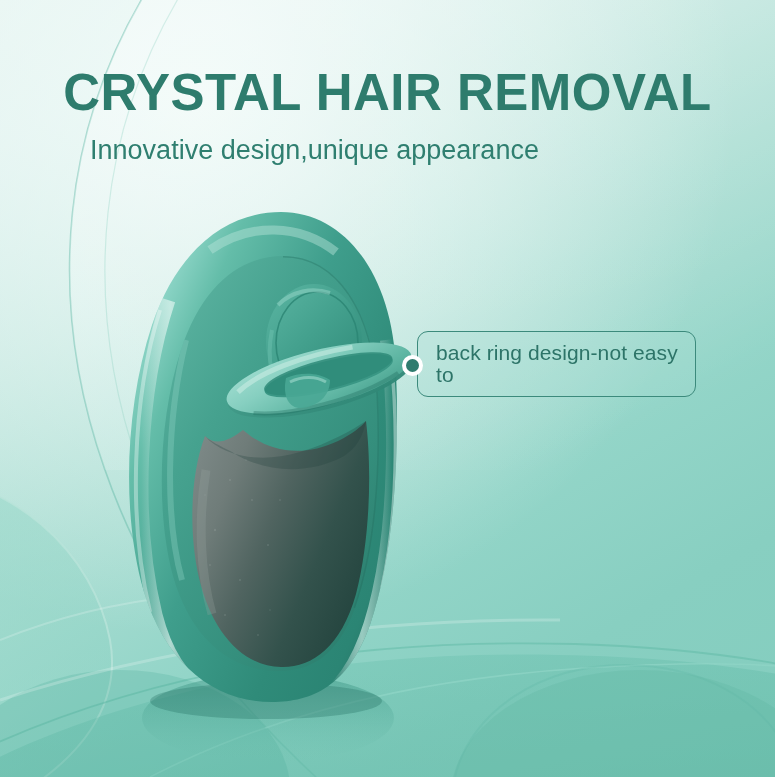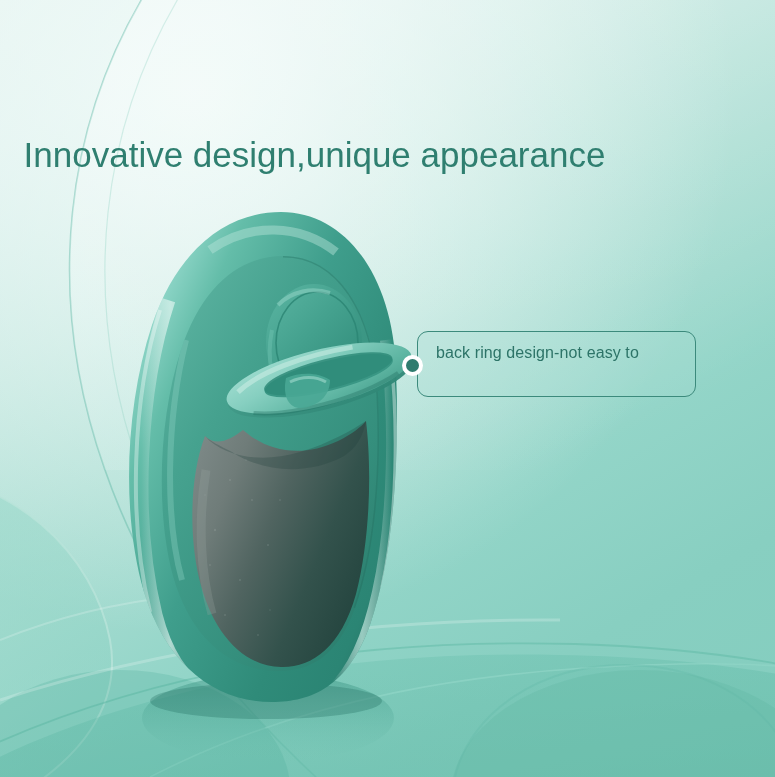--- a/index.html
+++ b/index.html
@@ -33,42 +33,42 @@
     color: #2e7c6d;
     line-height: 1.05;
     white-space: nowrap;
   }
   .subtitle {
     position: absolute;
     left: 0;
     top: 134px;
     width: 629px;
     text-align: center;
-    font-size: 35px;
+    font-size: 27px;
     font-weight: normal;
     color: #2f7f70;
     line-height: 1.2;
     white-space: nowrap;
   }
 
   
   .callout {
     position: absolute;
     left: 417px;
     top: 331px;
     width: 279px;
     height: 66px;
     box-sizing: border-box;
     border: 1.6px solid #3c8a7c;
     border-radius: 11px;
     background: rgba(170, 222, 211, 0.30);
     padding: 10px 12px 0 18px;
   }
   .callout-text {
-    font-size: 16px;
+    font-size: 21px;
     line-height: 22px;
     color: #2d7468;
     letter-spacing: 0.1px;
   }
   .callout-dot {
     position: absolute;
     left: 402px;
     top: 355px;
     width: 21px;
     height: 21px;
@@ -325,20 +325,21 @@
 
           <path d="M 248,396 C 282,408 352,408 398,392" fill="none" stroke="#1f6d5e" stroke-width="4" opacity="0.35"></path>
         </g>
 
         <path d="M 286,378 C 300,372 318,372 330,380 C 330,396 318,406 302,408 C 290,409 282,398 286,378 Z" fill="#49a795" opacity="0.9"></path>
         <path d="M 290,382 C 302,376 316,376 326,382" fill="none" stroke="#b3e5d9" stroke-width="3" opacity="0.5"></path>
       </g>
     </svg>
   </div>
 
+  <div class="title">CRYSTAL HAIR REMOVAL</div>
 
   <div class="subtitle">Innovative design,unique appearance</div>
 
   <div class="callout">
     <div class="callout-text">back ring design-not easy to</div>
   </div>
   <div class="callout-dot"></div>
 
 </div>
 

